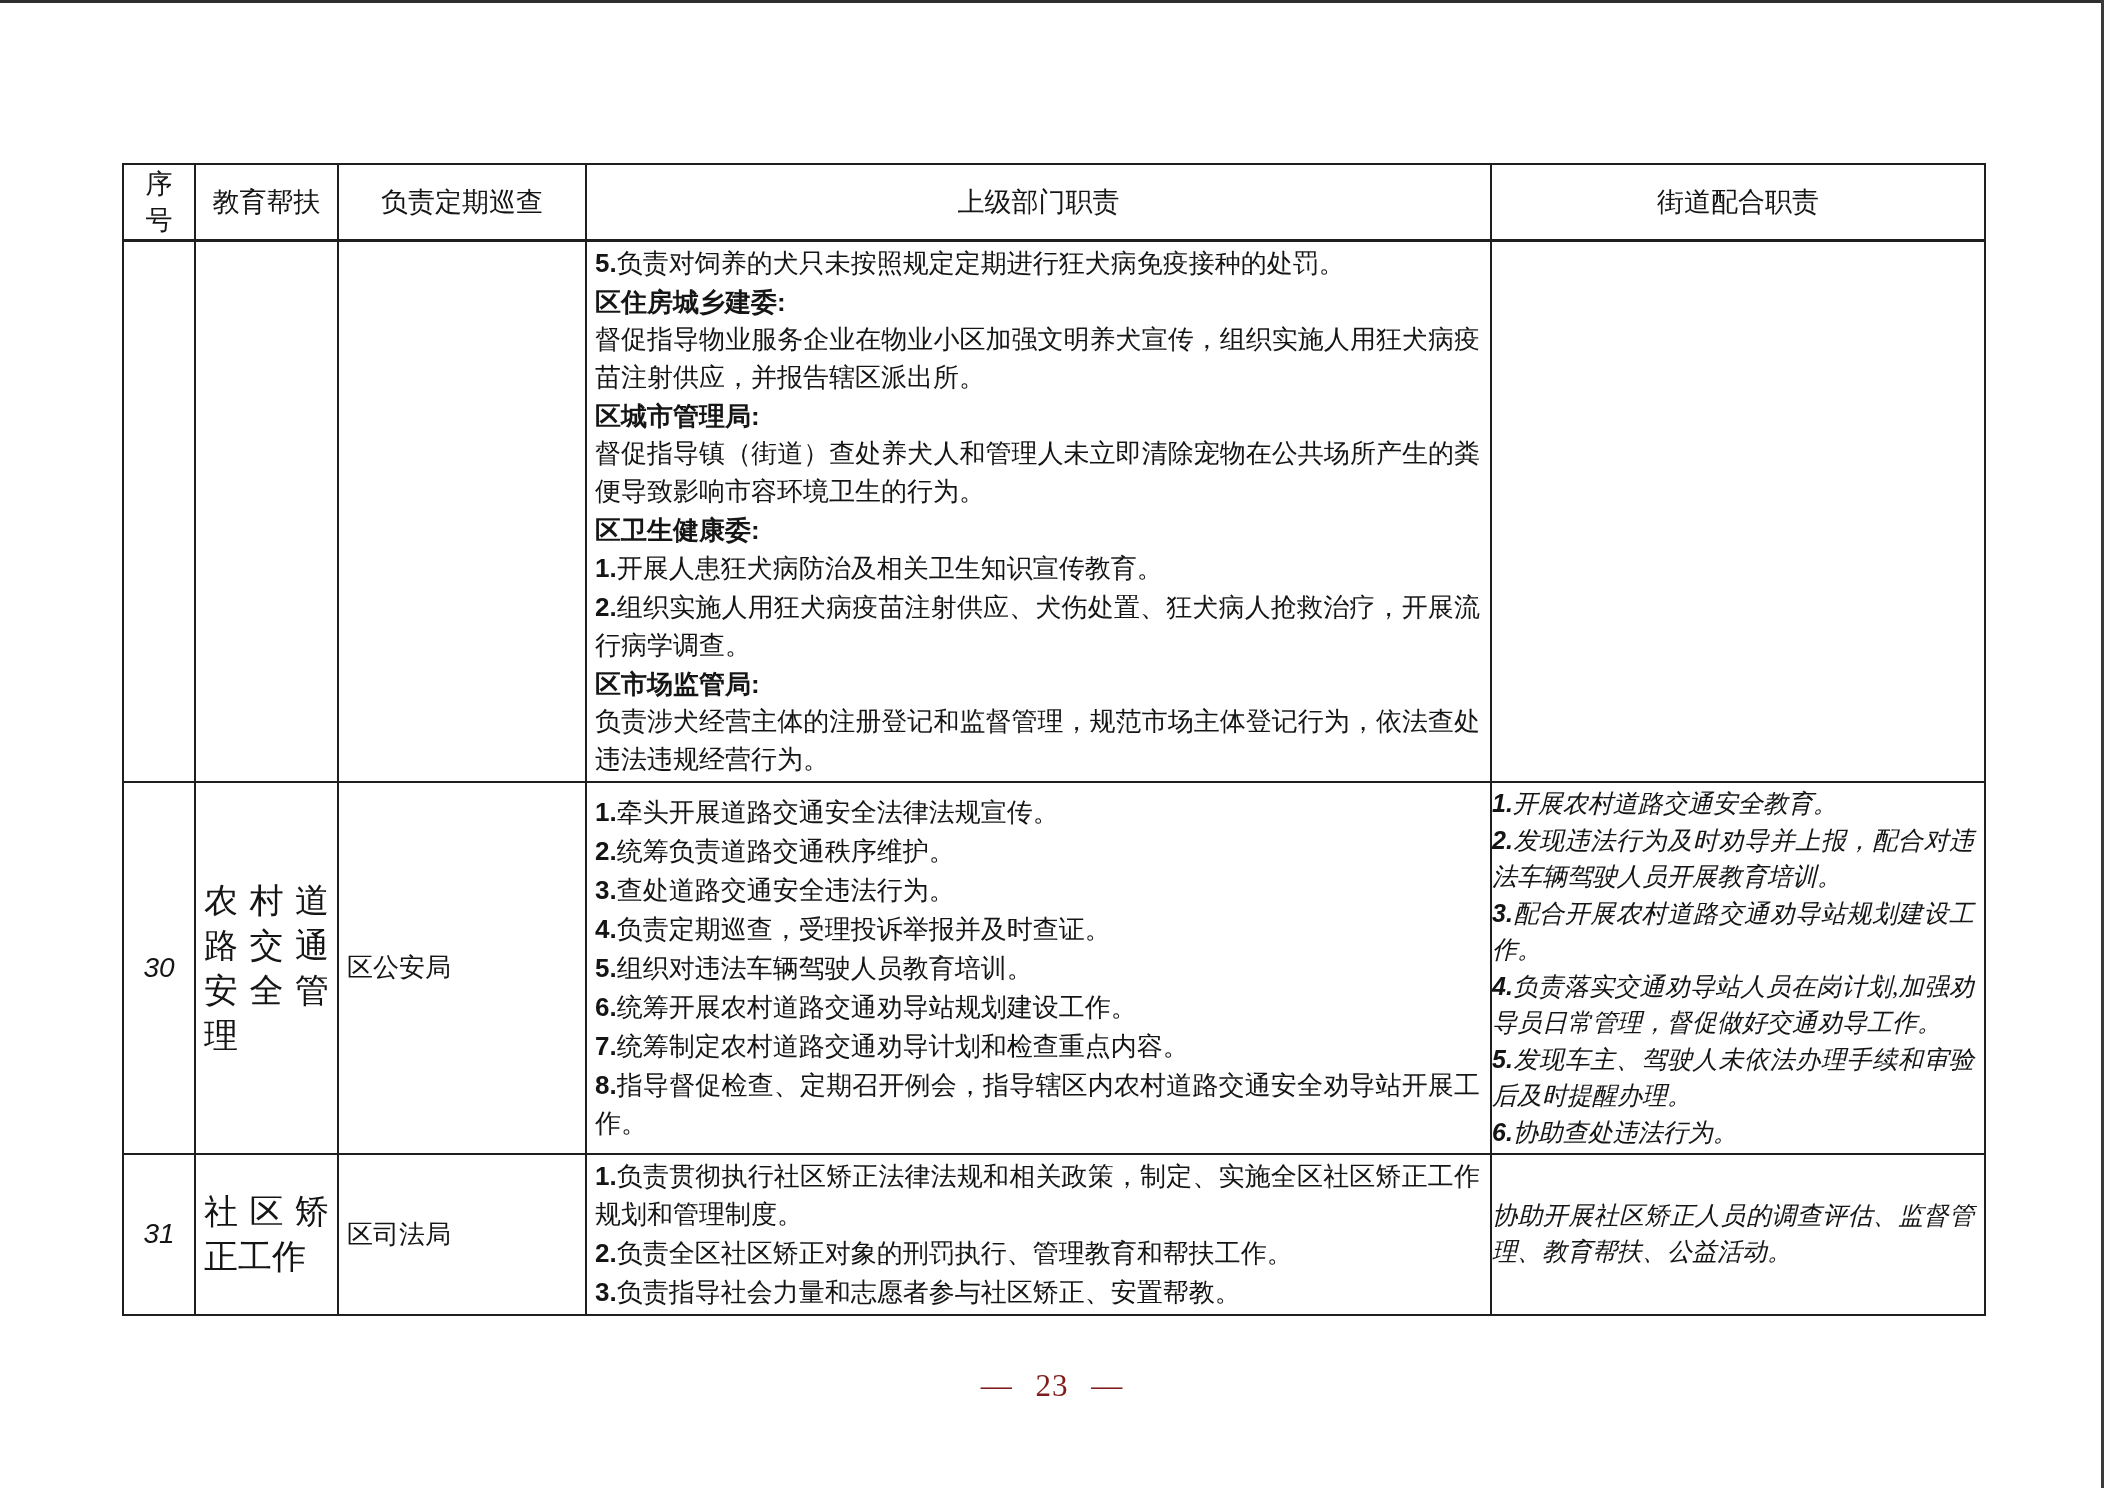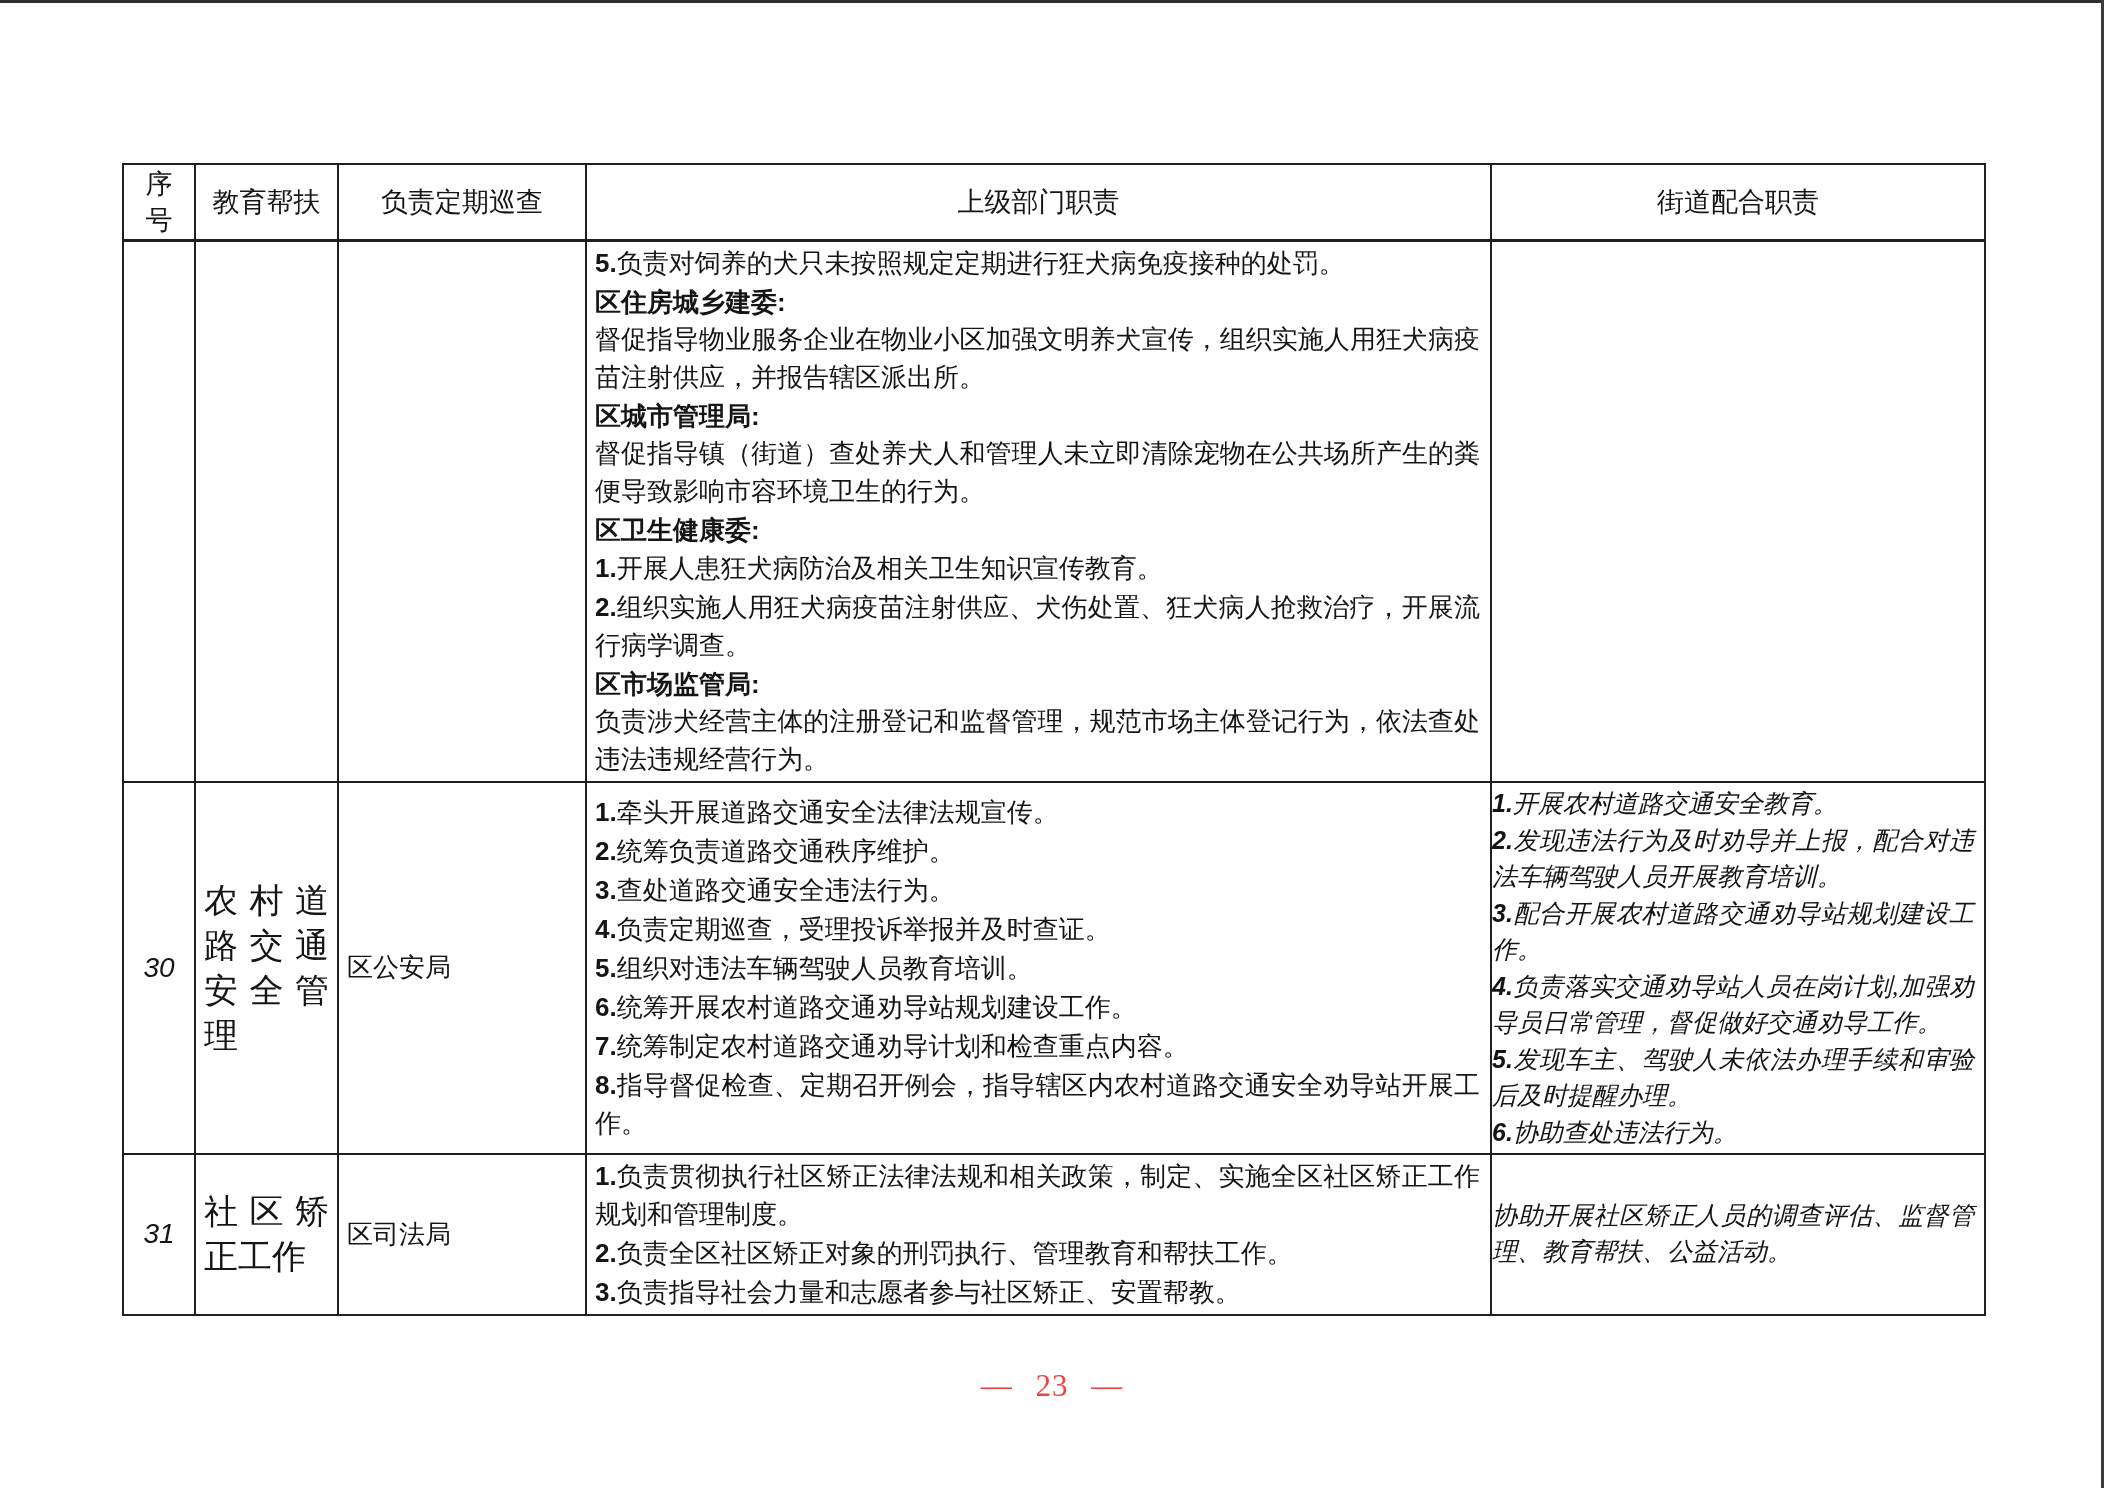--- a/index.html
+++ b/index.html
@@ -82,21 +82,21 @@
   }
   td.c5d { padding:2px 10px 2px 0;font-style:italic; }
   td.c5d p { font-size:25px; line-height:36px; }
 
   .footer {
     position:absolute; left:0; top:1368px; width:2104px;
     text-align:center;
     font-size:31px;
     letter-spacing:1px;
     word-spacing:14px;
-    color:#ef4444;
+    color:#7f1d1d;
   }
 </style>
 </head>
 <body>
 
 <div class="edge-top"></div>
 <div class="edge-right"></div>
 
 <table class="duty-table">
   <colgroup>

